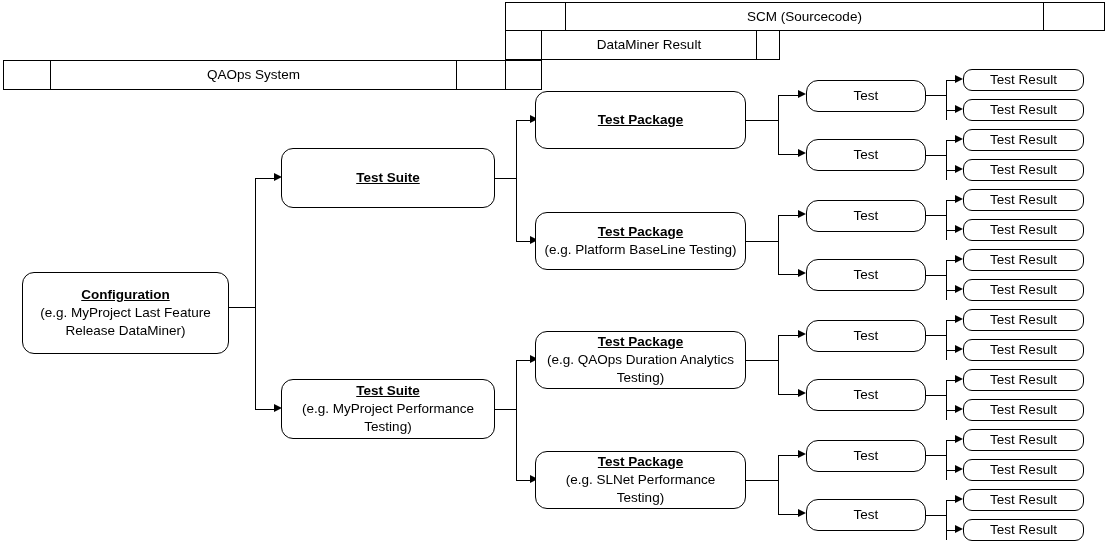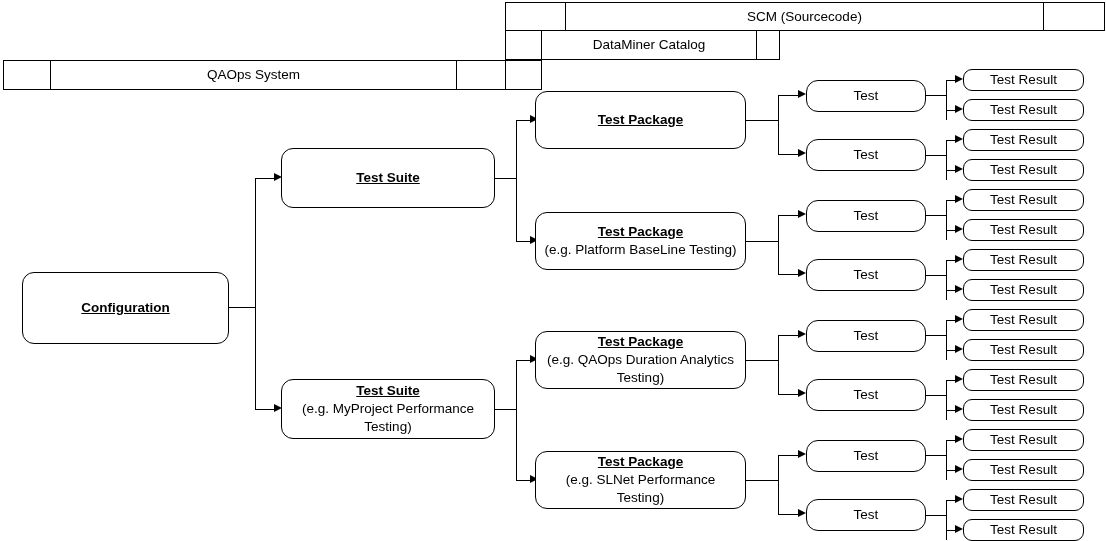--- a/index.html
+++ b/index.html
@@ -32,30 +32,31 @@
 </head>
 <body>
 
 <div id="canvas">
 
   <div class="lane-empty" style="left:505px;top:2px;width:61px;height:29px;"></div>
   <div class="lane" style="left:565px;top:2px;width:479px;height:29px;">SCM (Sourcecode)</div>
   <div class="lane-empty" style="left:1043px;top:2px;width:62px;height:29px;"></div>
 
   <div class="lane-empty" style="left:505px;top:30px;width:37px;height:30px;"></div>
-  <div class="lane" style="left:541px;top:30px;width:216px;height:30px;">DataMiner Catalog</div>
+  <div class="lane" style="left:541px;top:30px;width:216px;height:30px;">DataMiner Result</div>
   <div class="lane-empty" style="left:756px;top:30px;width:24px;height:30px;"></div>
 
   <div class="lane-empty" style="left:3px;top:60px;width:48px;height:30px;"></div>
   <div class="lane" style="left:50px;top:60px;width:407px;height:30px;">QAOps System</div>
   <div class="lane-empty" style="left:456px;top:60px;width:50px;height:30px;"></div>
   <div class="lane-empty" style="left:505px;top:60px;width:37px;height:30px;"></div>
 
-  <div class="node" style="left:22px;top:272px;width:207px;height:72px;">
+  <div class="node" style="left:22px;top:272px;width:207px;height:82px;">
     <span class="ttl">Configuration</span>
+    <span class="sub">(e.g. MyProject Last Feature Release DataMiner)</span>
   </div>
 
   <div class="h" style="left:229px;top:307px;width:27px;"></div>
   <div class="v" style="left:255px;top:178px;height:232px;"></div>
   <div class="h" style="left:255px;top:178px;width:21px;"></div>
   <div class="arw" style="left:274px;top:173px;"></div>
   <div class="h" style="left:255px;top:409px;width:21px;"></div>
   <div class="arw" style="left:274px;top:404px;"></div>
 
   <div class="node" style="left:281px;top:148px;width:214px;height:60px;">

